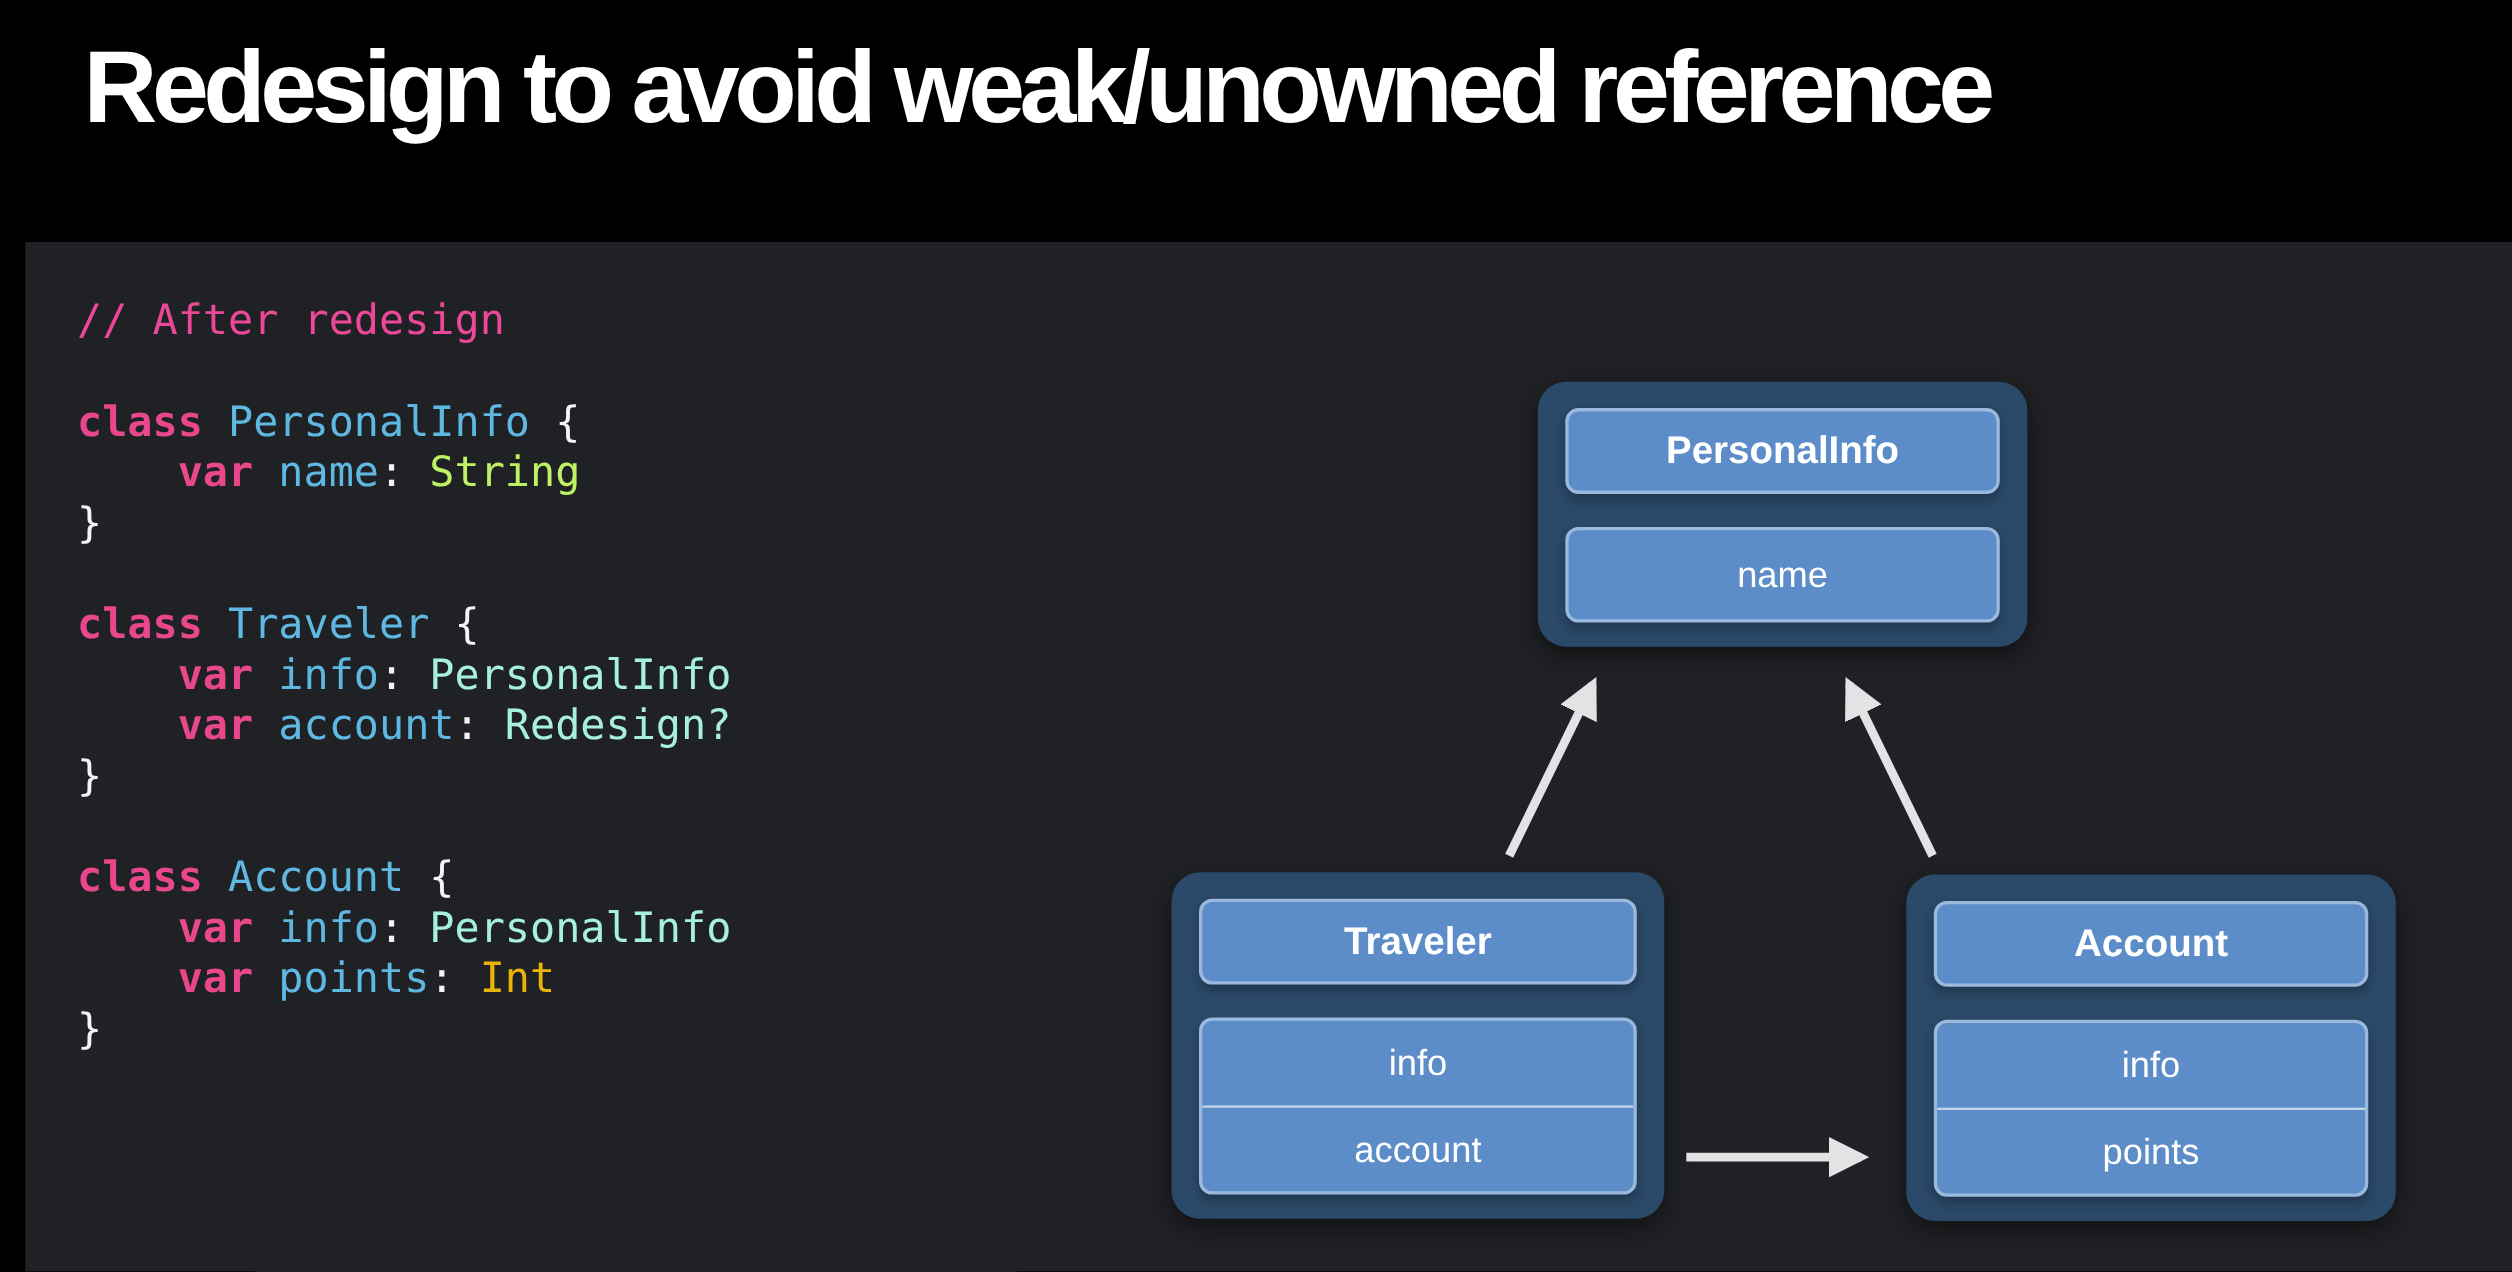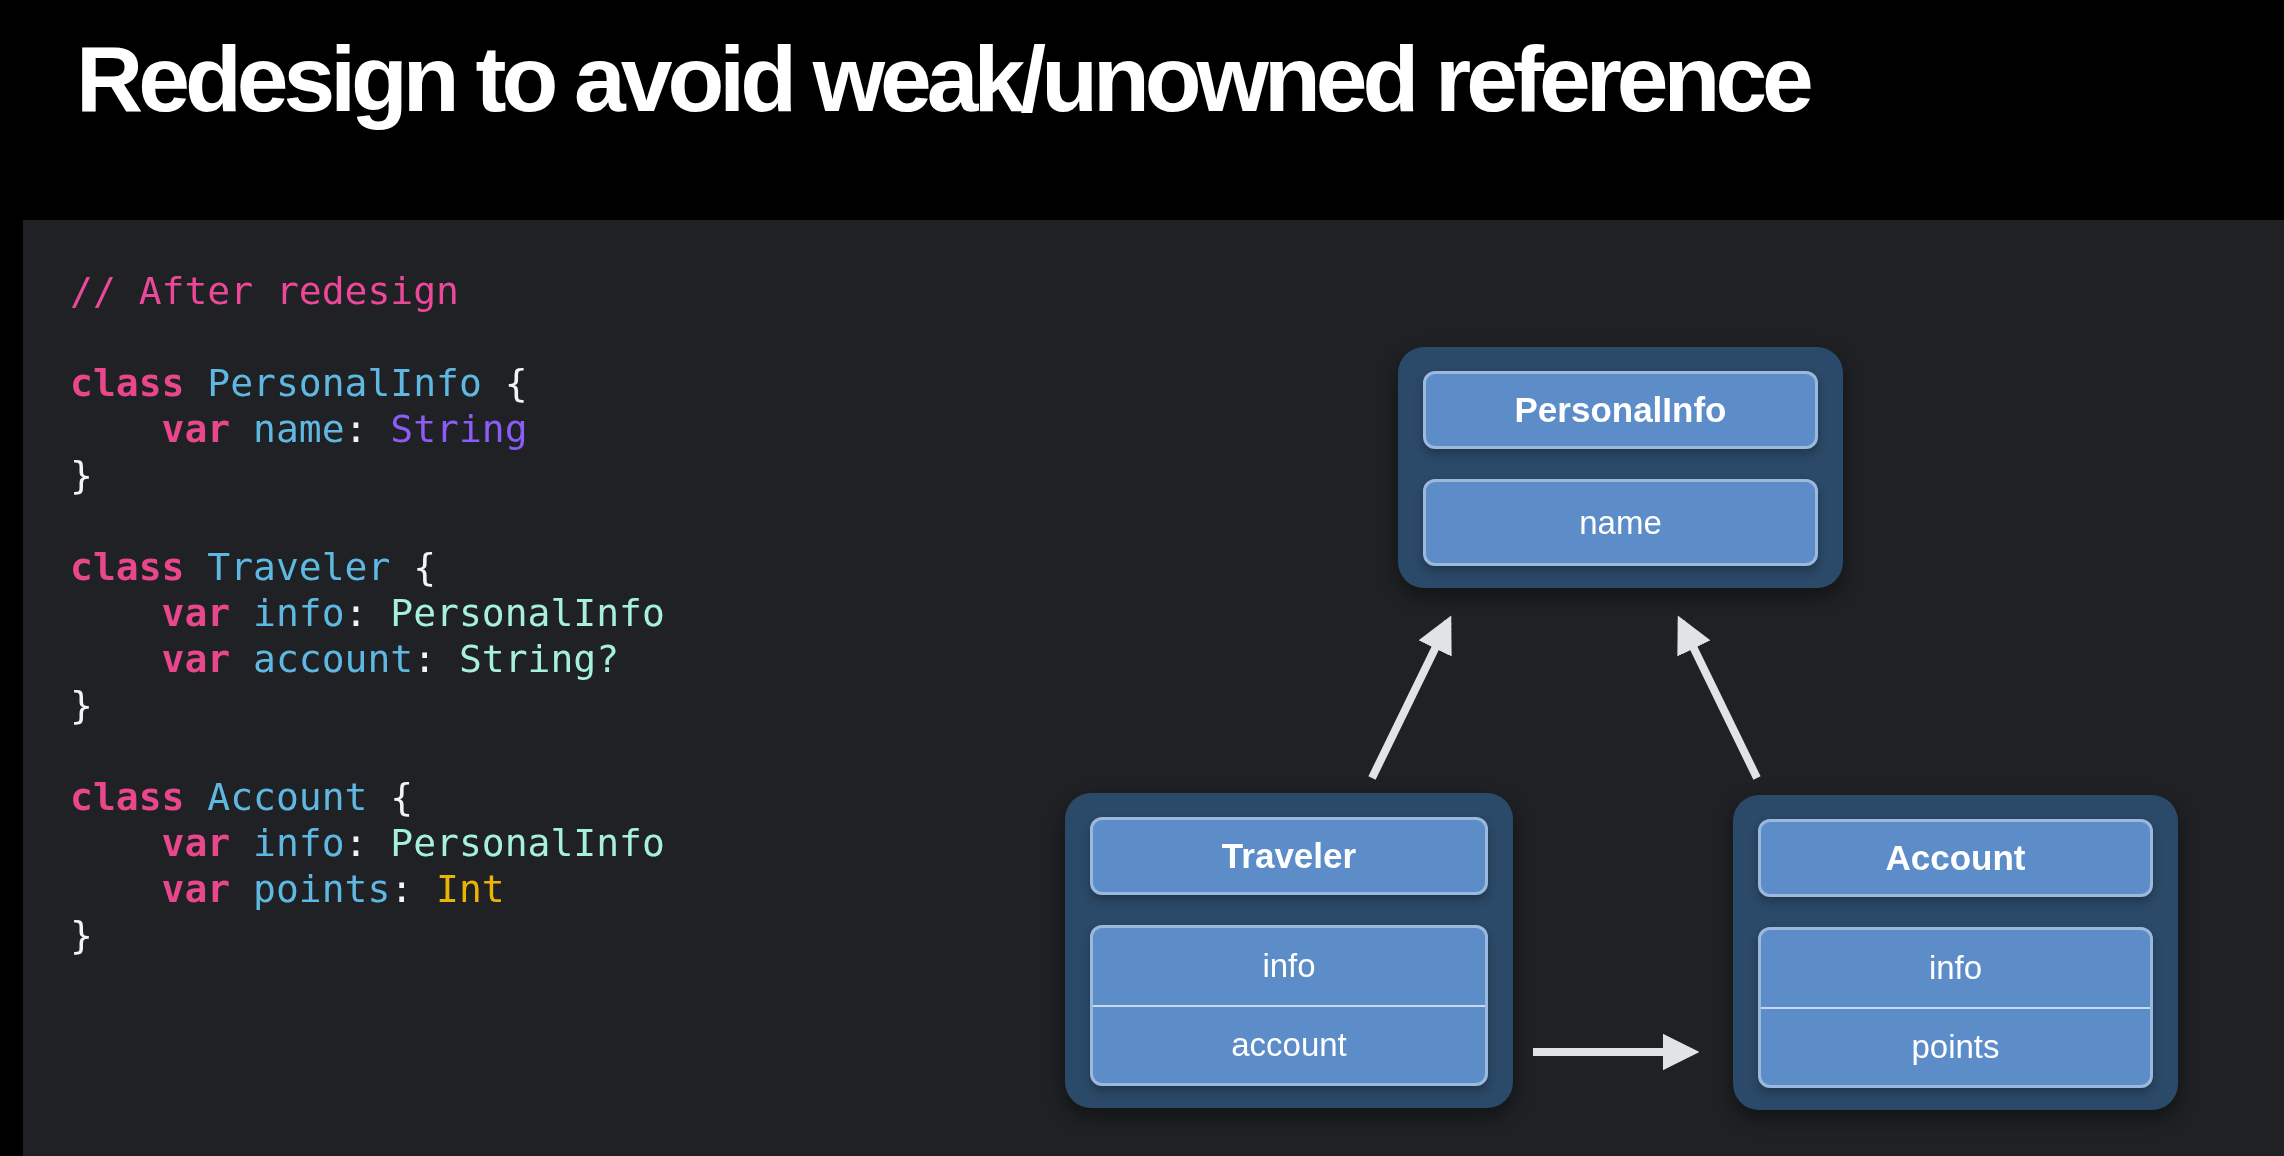--- a/index.html
+++ b/index.html
@@ -52,26 +52,26 @@
   <div class="header">
     <div class="slide-title">Redesign to avoid weak/unowned reference</div>
   </div>
 
   <div class="panel">
 
     <div class="code-block">
         <div class="code-line"><span style="color: #ec4899;">// After redesign</span></div>
         <div class="code-line">&nbsp;</div>
         <div class="code-line"><span style="color: rgb(232, 71, 139); font-weight: bold;">class</span><span style="color: rgb(242, 244, 245);"> </span><span style="color: rgb(95, 184, 226);">PersonalInfo</span><span style="color: rgb(242, 244, 245);"> {</span></div>
-        <div class="code-line"><span style="color: rgb(242, 244, 245);">    </span><span style="color: rgb(232, 71, 139); font-weight: bold;">var</span><span style="color: rgb(242, 244, 245);"> </span><span style="color: rgb(95, 184, 226);">name</span><span style="color: rgb(242, 244, 245);">: </span><span style="color: #8b5cf6;">String</span></div>
+        <div class="code-line"><span style="color: rgb(242, 244, 245);">    </span><span style="color: rgb(232, 71, 139); font-weight: bold;">var</span><span style="color: rgb(242, 244, 245);"> </span><span style="color: rgb(95, 184, 226);">name</span><span style="color: rgb(242, 244, 245);">: </span><span style="color: #bef264;">String</span></div>
         <div class="code-line"><span style="color: rgb(242, 244, 245);">}</span></div>
         <div class="code-line">&nbsp;</div>
         <div class="code-line"><span style="color: rgb(232, 71, 139); font-weight: bold;">class</span><span style="color: rgb(242, 244, 245);"> </span><span style="color: rgb(95, 184, 226);">Traveler</span><span style="color: rgb(242, 244, 245);"> {</span></div>
         <div class="code-line"><span style="color: rgb(242, 244, 245);">    </span><span style="color: rgb(232, 71, 139); font-weight: bold;">var</span><span style="color: rgb(242, 244, 245);"> </span><span style="color: rgb(95, 184, 226);">info</span><span style="color: rgb(242, 244, 245);">: </span><span style="color: rgb(167, 240, 219);">PersonalInfo</span></div>
-        <div class="code-line"><span style="color: rgb(242, 244, 245);">    </span><span style="color: rgb(232, 71, 139); font-weight: bold;">var</span><span style="color: rgb(242, 244, 245);"> </span><span style="color: rgb(95, 184, 226);">account</span><span style="color: rgb(242, 244, 245);">: </span><span style="color: rgb(167, 240, 219);">String?</span></div>
+        <div class="code-line"><span style="color: rgb(242, 244, 245);">    </span><span style="color: rgb(232, 71, 139); font-weight: bold;">var</span><span style="color: rgb(242, 244, 245);"> </span><span style="color: rgb(95, 184, 226);">account</span><span style="color: rgb(242, 244, 245);">: </span><span style="color: rgb(167, 240, 219);">Redesign?</span></div>
         <div class="code-line"><span style="color: rgb(242, 244, 245);">}</span></div>
         <div class="code-line">&nbsp;</div>
         <div class="code-line"><span style="color: rgb(232, 71, 139); font-weight: bold;">class</span><span style="color: rgb(242, 244, 245);"> </span><span style="color: rgb(95, 184, 226);">Account</span><span style="color: rgb(242, 244, 245);"> {</span></div>
         <div class="code-line"><span style="color: rgb(242, 244, 245);">    </span><span style="color: rgb(232, 71, 139); font-weight: bold;">var</span><span style="color: rgb(242, 244, 245);"> </span><span style="color: rgb(95, 184, 226);">info</span><span style="color: rgb(242, 244, 245);">: </span><span style="color: rgb(167, 240, 219);">PersonalInfo</span></div>
         <div class="code-line"><span style="color: rgb(242, 244, 245);">    </span><span style="color: rgb(232, 71, 139); font-weight: bold;">var</span><span style="color: rgb(242, 244, 245);"> </span><span style="color: rgb(95, 184, 226);">points</span><span style="color: rgb(242, 244, 245);">: </span><span style="color: #eab308;">Int</span></div>
         <div class="code-line"><span style="color: rgb(242, 244, 245);">}</span></div>
       </div>
 
     <svg class="arrows" width="2261" height="936" viewBox="0 0 2261 936">
       <defs>

